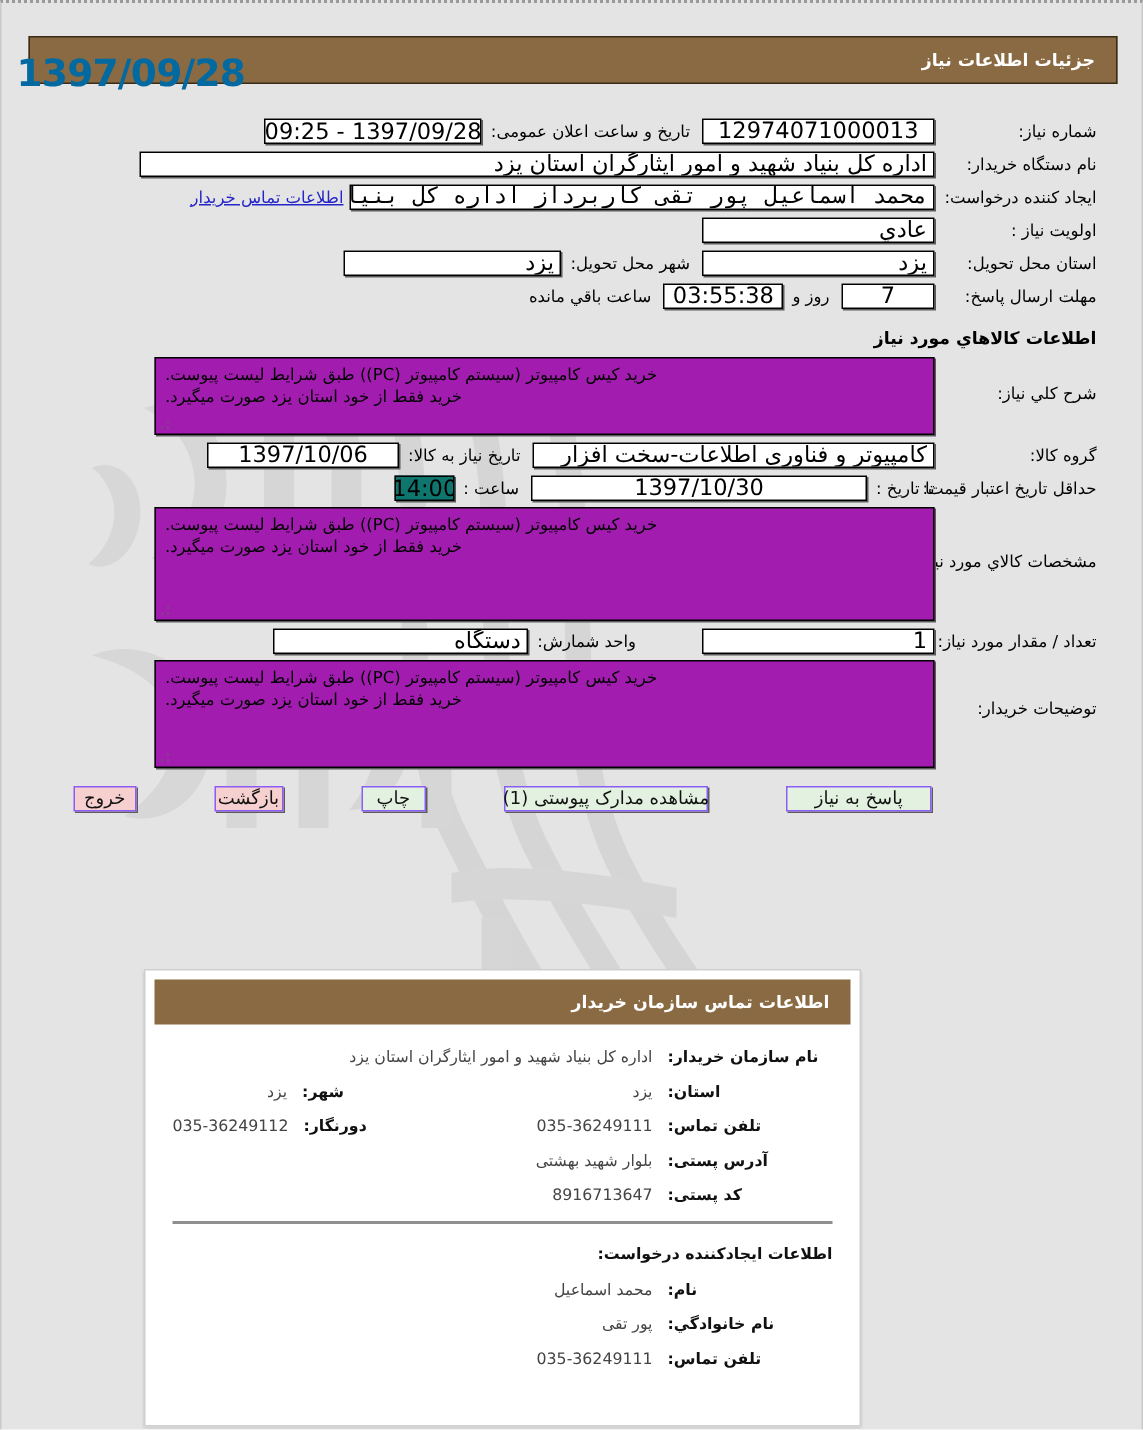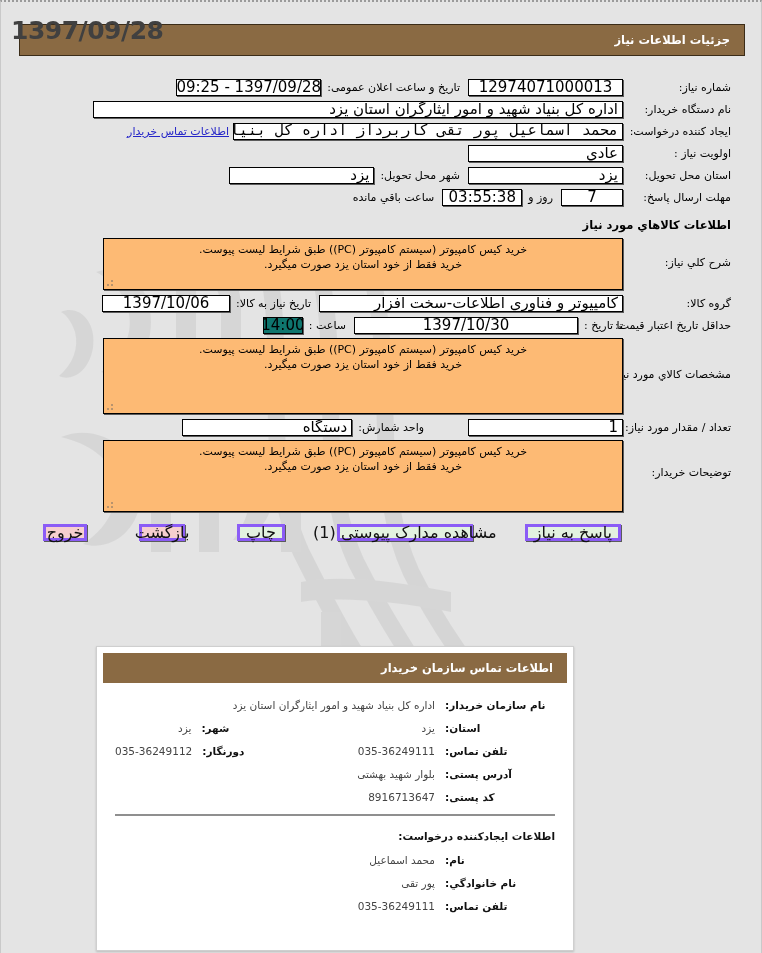--- a/index.html
+++ b/index.html
@@ -35,25 +35,25 @@
     width: 762px; height: 400px;
     pointer-events: none;
     z-index: 0;
     opacity: .30;
   }
   #watermark svg { width: 100%; height: 100%; display: block; }
 
   
   #date-stamp {
     position: absolute;
-    left: 10px; top: 14px;
+    left: 10px; top: 32px;
     font-family: "DejaVu Sans", "Liberation Sans", sans-serif;
     font-size: 25px;
     font-weight: bold;
-    color: #404040;
+    color: #0369a1;
     letter-spacing: -0.5px;
     z-index: 40;
     direction: ltr;
     white-space: nowrap;
   }
 
   
   .brown-bar {
     background: #8a6a43;
     border: 1px solid #3b2c18;
@@ -121,38 +121,38 @@
 
   .fld.w-need    { width: 155px; }
   .fld.w-announce{ width: 145px; }
   .fld.w-org     { width: 530px; }
   .fld.w-creator { width: 390px; font-family: Liberation Mono, monospace; }
   .fld.w-prio    { width: 155px; }
   .fld.w-prov    { width: 155px; }
   .fld.w-city    { width: 145px; }
   .fld.w-days    { width: 62px; }
   .fld.w-hours   { width: 80px; }
-  .fld.w-group   { width: 304px; }
+  .fld.w-group   { width: 268px; }
   .fld.w-date    { width: 128px; }
   .fld.w-valid   { width: 224px; }
   .fld.w-time    { width: 40px; }
   .fld.w-qty     { width: 155px; }
   .fld.w-unit    { width: 170px; }
 
   
   .ta {
-    background: #fdba74;
+    background: #a21caf;
     border: 1px solid #000;
     box-shadow: 1px 1px 0 #5c5c5c;
     width: 520px;
     padding: 3px 6px 2px 6px;
     font-size: 11px;
     line-height: 15px;
     position: relative;
-    text-align: center;
+    text-align: left;
   }
   .ta.h-desc  { height: 52px; }
   .ta.h-spec  { height: 76px; }
   .ta.h-note  { height: 72px; }
   .ta .grip {
     position: absolute;
     left: 3px; bottom: 2px;
     width: 7px; height: 7px;
     opacity: .45;
     background:
@@ -180,25 +180,25 @@
   
   #buttons {
     display: flex;
     flex-direction: row;
     justify-content: flex-start;
     gap: 4px;
     padding: 10px 142px 0 0;
     direction: rtl;
   }
   .btn {
-    border: 3px solid #8b5cf6;
+    border: 1px solid #8b5cf6;
     box-shadow: 1px 1px 0 #5c5c5c;
     height: 17px;
     line-height: 15px;
-    font-size: 16px;
+    font-size: 12px;
     font-family: "DejaVu Sans", "Liberation Sans", sans-serif;
     padding: 0 6px;
     cursor: pointer;
     display: flex;
     align-items: center;
     justify-content: center;
     white-space: nowrap;
     margin-left: 48px;
   }
   .btn.green { background: #e3f2e0; color: #111; }

